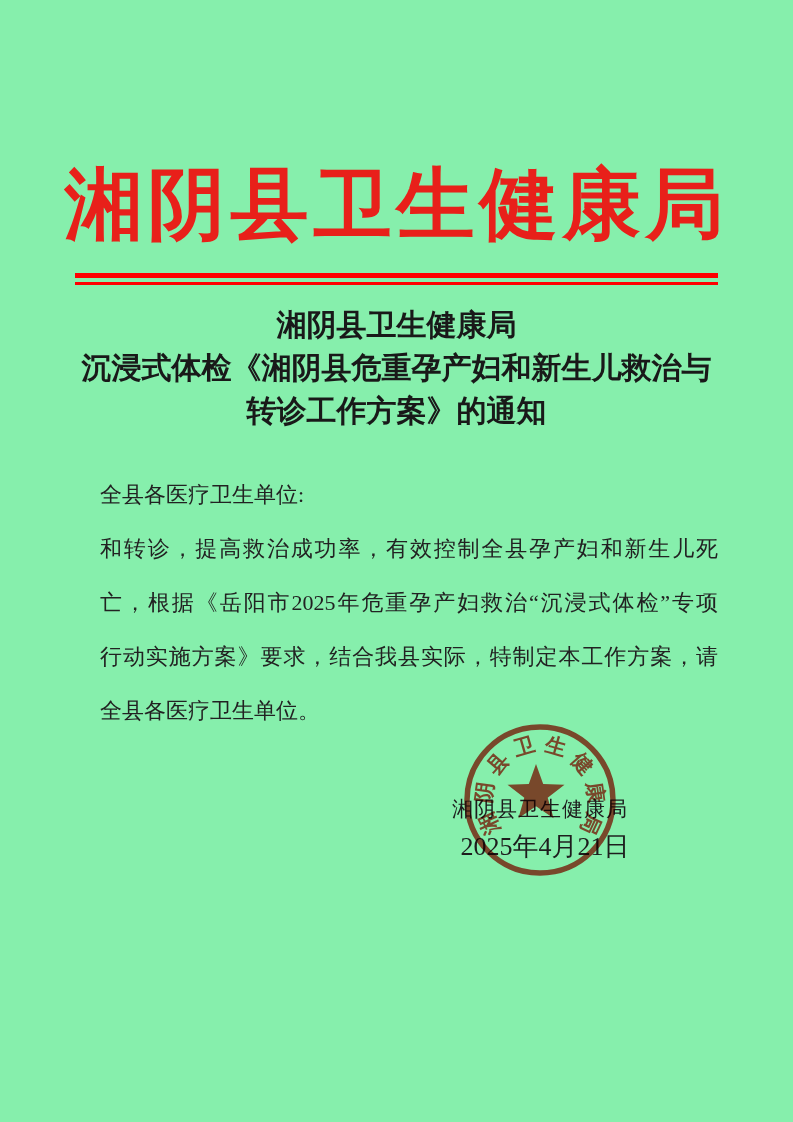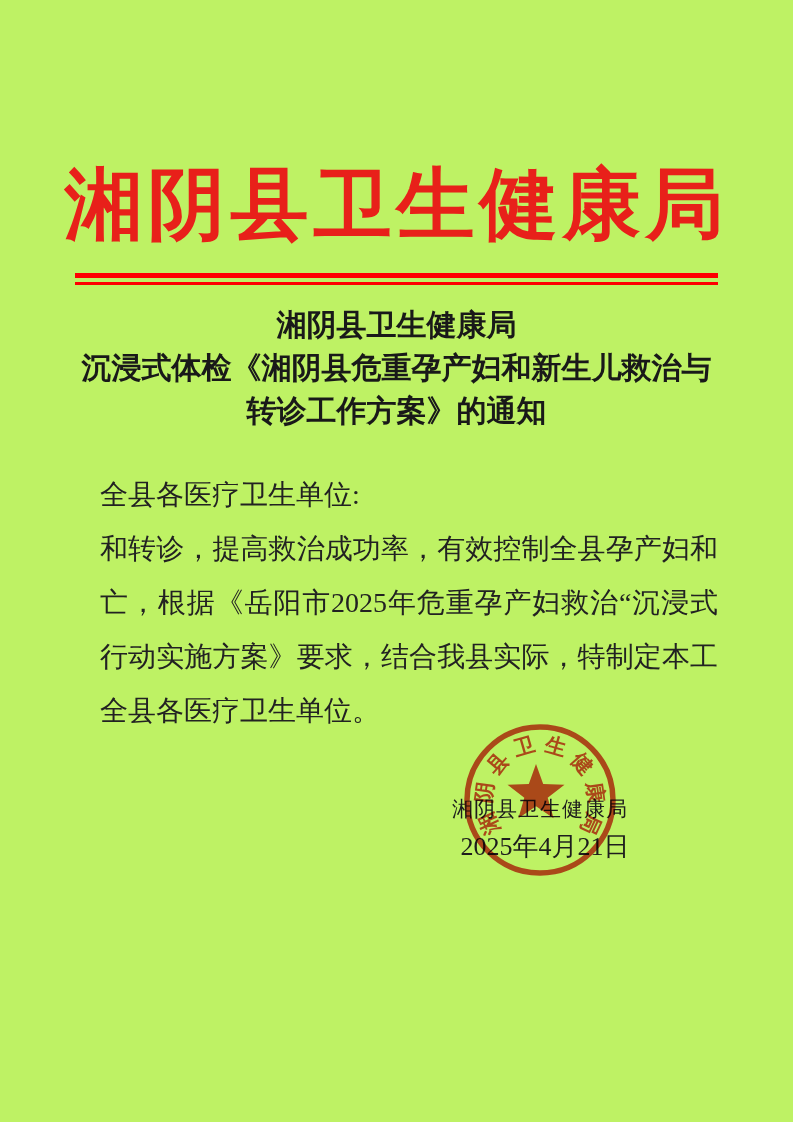--- a/index.html
+++ b/index.html
@@ -4,21 +4,21 @@
 <style>
   * { margin: 0; padding: 0; box-sizing: border-box; }
   html, body { background: #888; }
   body { font-family: "Liberation Serif", "DejaVu Serif", serif; }
 
   .page {
     position: relative;
     width: 793px;
     height: 1122px;
     margin: 0 auto;
-    background: #bef264;
+    background: #86efac;
     overflow: hidden;
   }
 
   
   .letterhead-name {
     position: absolute;
     top: 155px;
     left: 0;
     width: 793px;
     text-align: center;
@@ -47,21 +47,21 @@
     color: #191919;
     font-family: "Liberation Serif", "DejaVu Serif", serif;
   }
 
   
   .body-block {
     position: absolute;
     top: 468px;
     left: 100px;
     width: 618px;
-    font-size: 28px;
+    font-size: 22px;
     line-height: 54px;
     color: #222222;
     font-family: "Liberation Serif", "DejaVu Serif", serif;
   }
   .body-line { height: 54px; overflow: hidden; }
   .jline { text-align: justify; text-align-last: justify; }
   .indent { text-indent: 50px; }
 
   
   .signer {

